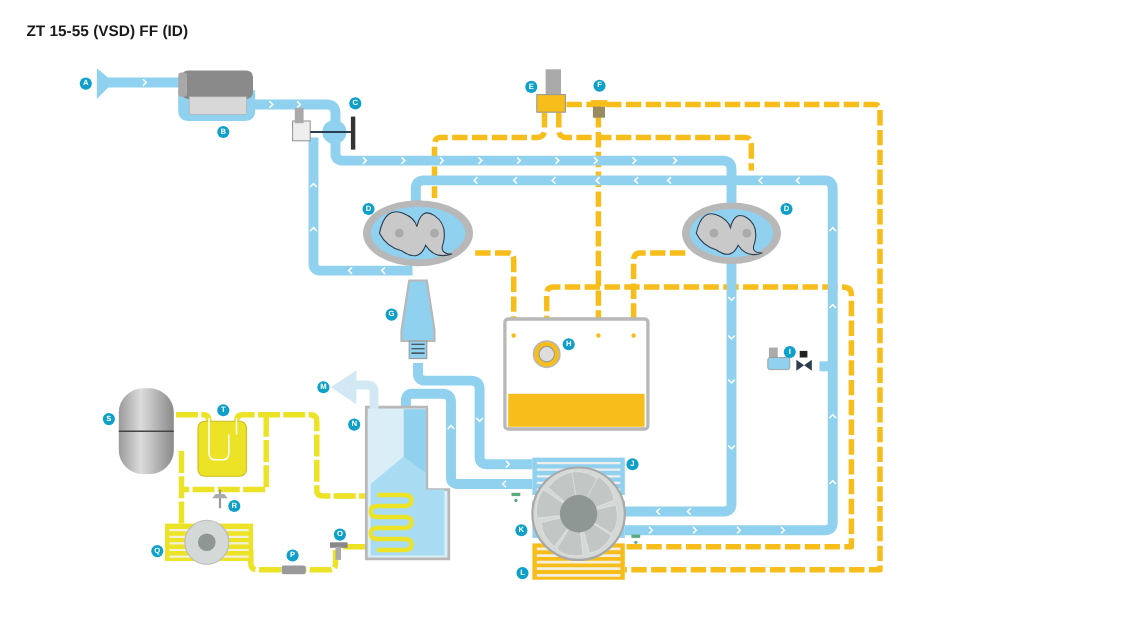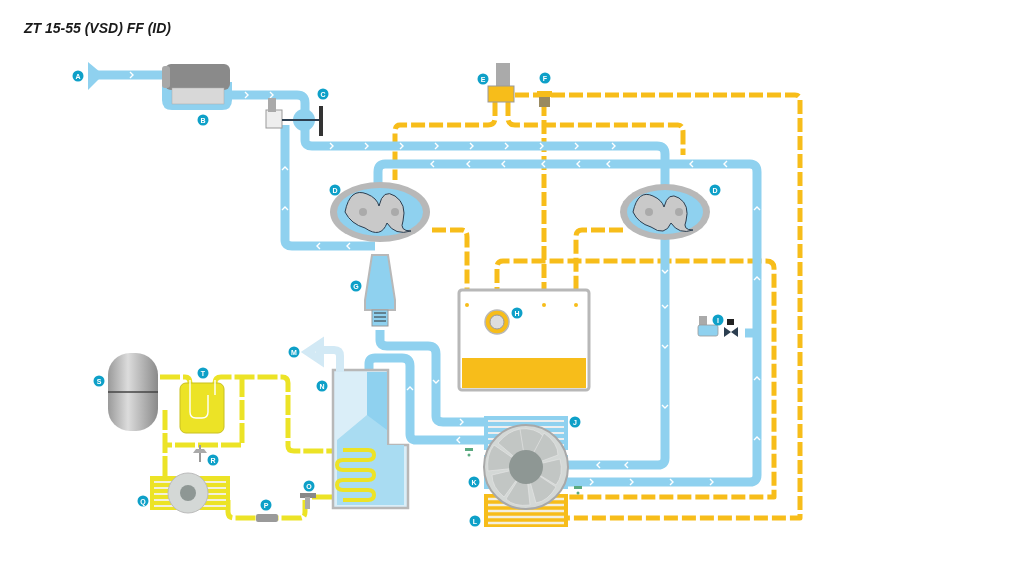--- a/index.html
+++ b/index.html
@@ -1,17 +1,17 @@
 <!DOCTYPE html>
 <html><head>
 <meta charset="utf-8">
 <style>
   html,body{margin:0;padding:0;background:#ffffff;}
   body{width:1024px;height:575px;overflow:hidden;position:relative;font-family:"Liberation Sans",sans-serif;}
-  .title{position:absolute;left:24px;top:20px;font-size:14px;font-weight:bold;font-style:italic;color:#1a1a1a;}
+  .title{position:absolute;left:24px;top:20px;font-size:14px;font-weight:bold;color:#1a1a1a;}
   svg{position:absolute;left:0;top:0;}
   .air{fill:none;stroke:#8fd1ef;stroke-width:9;stroke-linejoin:round;stroke-linecap:butt;}
   .oil{fill:none;stroke:#f7bd1a;stroke-width:5;stroke-dasharray:14 4;stroke-linejoin:round;}
   .ref{fill:none;stroke:#ece326;stroke-width:5;stroke-dasharray:20 3;stroke-linejoin:round;}
   .badge circle{fill:#0ea0c8;}
   .badge text{fill:#ffffff;font-size:7px;font-weight:bold;text-anchor:middle;dominant-baseline:central;font-family:"Liberation Sans",sans-serif;}
   .chev{fill:none;stroke:#ffffff;stroke-width:1.4;}
 </style>
 </head>
 <body>

